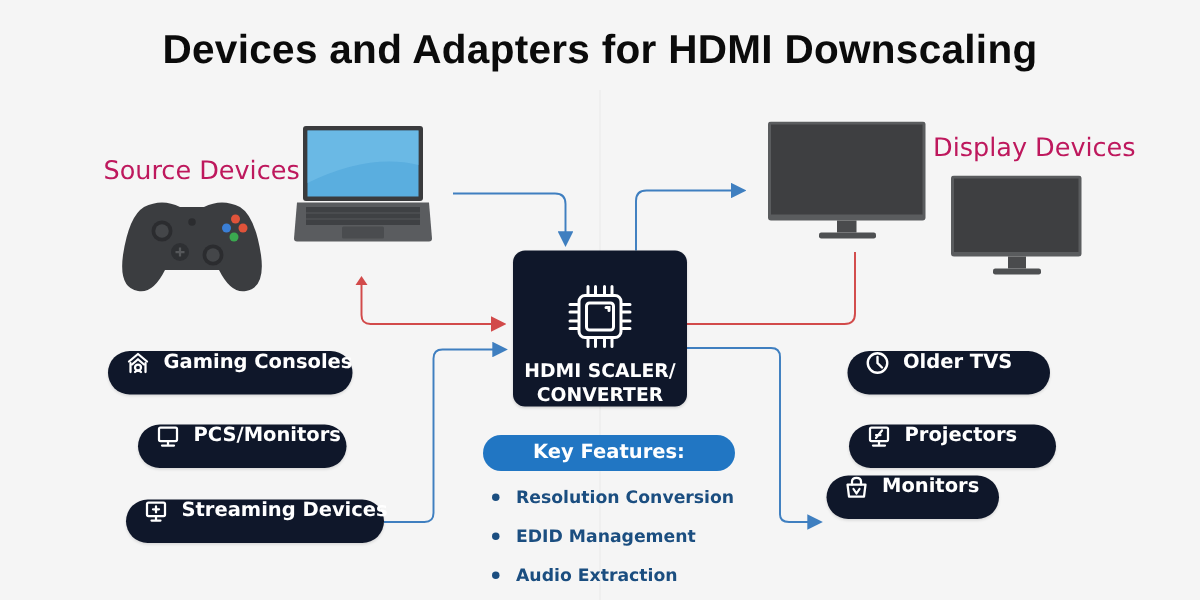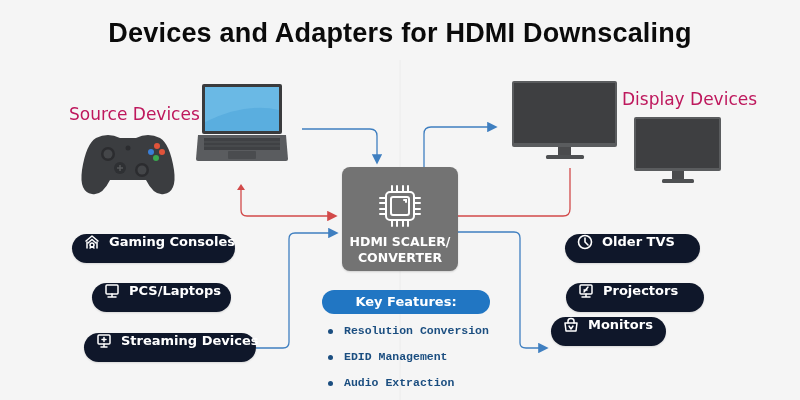--- a/index.html
+++ b/index.html
@@ -18,22 +18,22 @@
       color: #0b0b0b;
     }
     .section-label {
       position: absolute; font-size: 17px; font-weight: normal; color: #be185d;
       font-family: "DejaVu Sans", sans-serif;
     }
     svg.lines { position: absolute; left: 0; top: 0; }
 
     .scaler {
       position: absolute; left: 342px; top: 167px; width: 116px; height: 104px;
-      background: #737373; border-radius: 8px;
-      display: flex; flex-direction: column; align-items: center; justify-content: center;
+      background: #0f172a; border-radius: 8px;
+      display: flex; flex-direction: column; align-items: center; justify-content: flex-end;
       padding-top: 10px;
       box-shadow: 0 1px 2px rgba(0,0,0,0.15);
     }
     .scaler .chip { width: 46px; height: 46px; }
     .scaler .label {
       color: #fff; font-weight: bold; font-size: 12.5px; line-height: 16px;
       text-align: center; margin-top: 5px; font-family: "DejaVu Sans", sans-serif;
     }
 
     .pill {
@@ -47,21 +47,21 @@
     .pill .txt { white-space: nowrap; }
 
     .kf-pill {
       position: absolute; left: 322px; top: 290px; width: 168px; height: 24px;
       border-radius: 12px; background: #2176c3; color: #fff;
       font-weight: bold; font-size: 13px; text-align: center; line-height: 24px;
     }
     .kf-list { position: absolute; left: 328px; top: 318px; list-style: none; }
     .kf-list li {
       font-size: 11.5px; font-weight: bold; color: #1b4e80; height: 26px; line-height: 20px;
-      display: flex; align-items: center; font-family: Liberation Mono, monospace;
+      display: flex; align-items: center;
     }
     .kf-list li .bullet {
       width: 5px; height: 5px; border-radius: 50%; background: #1b4e80; margin-right: 11px;
     }
   </style>
 </head>
 <body>
 
 <div class="title">Devices and Adapters for HDMI Downscaling</div>
 
@@ -167,21 +167,21 @@
   <span class="txt">Gaming Consoles</span>
 </div>
 
 <div class="pill" style="left:92px; top:283px; width:139px;">
   <svg class="ico" viewBox="0 0 16 16">
     <g fill="none" stroke="#fff" stroke-width="1.5" stroke-linecap="round">
       <rect x="2" y="2" width="12" height="9" rx="1"></rect>
         <path d="M8,11 v3 M4,14 h8"></path>
     </g>
   </svg>
-  <span class="txt">PCS/Laptops</span>
+  <span class="txt">PCS/Monitors</span>
 </div>
 
 <div class="pill" style="left:84px; top:333px; width:172px;">
   <svg class="ico" viewBox="0 0 16 16">
     <g fill="none" stroke="#fff" stroke-width="1.5" stroke-linecap="round">
       <rect x="2" y="2" width="12" height="9" rx="1"></rect>
         <path d="M8,11 v3 M5,14 h6"></path>
       <path d="M8,4.5 v4 M6,6.5 h4"></path>
     </g>
   </svg>

